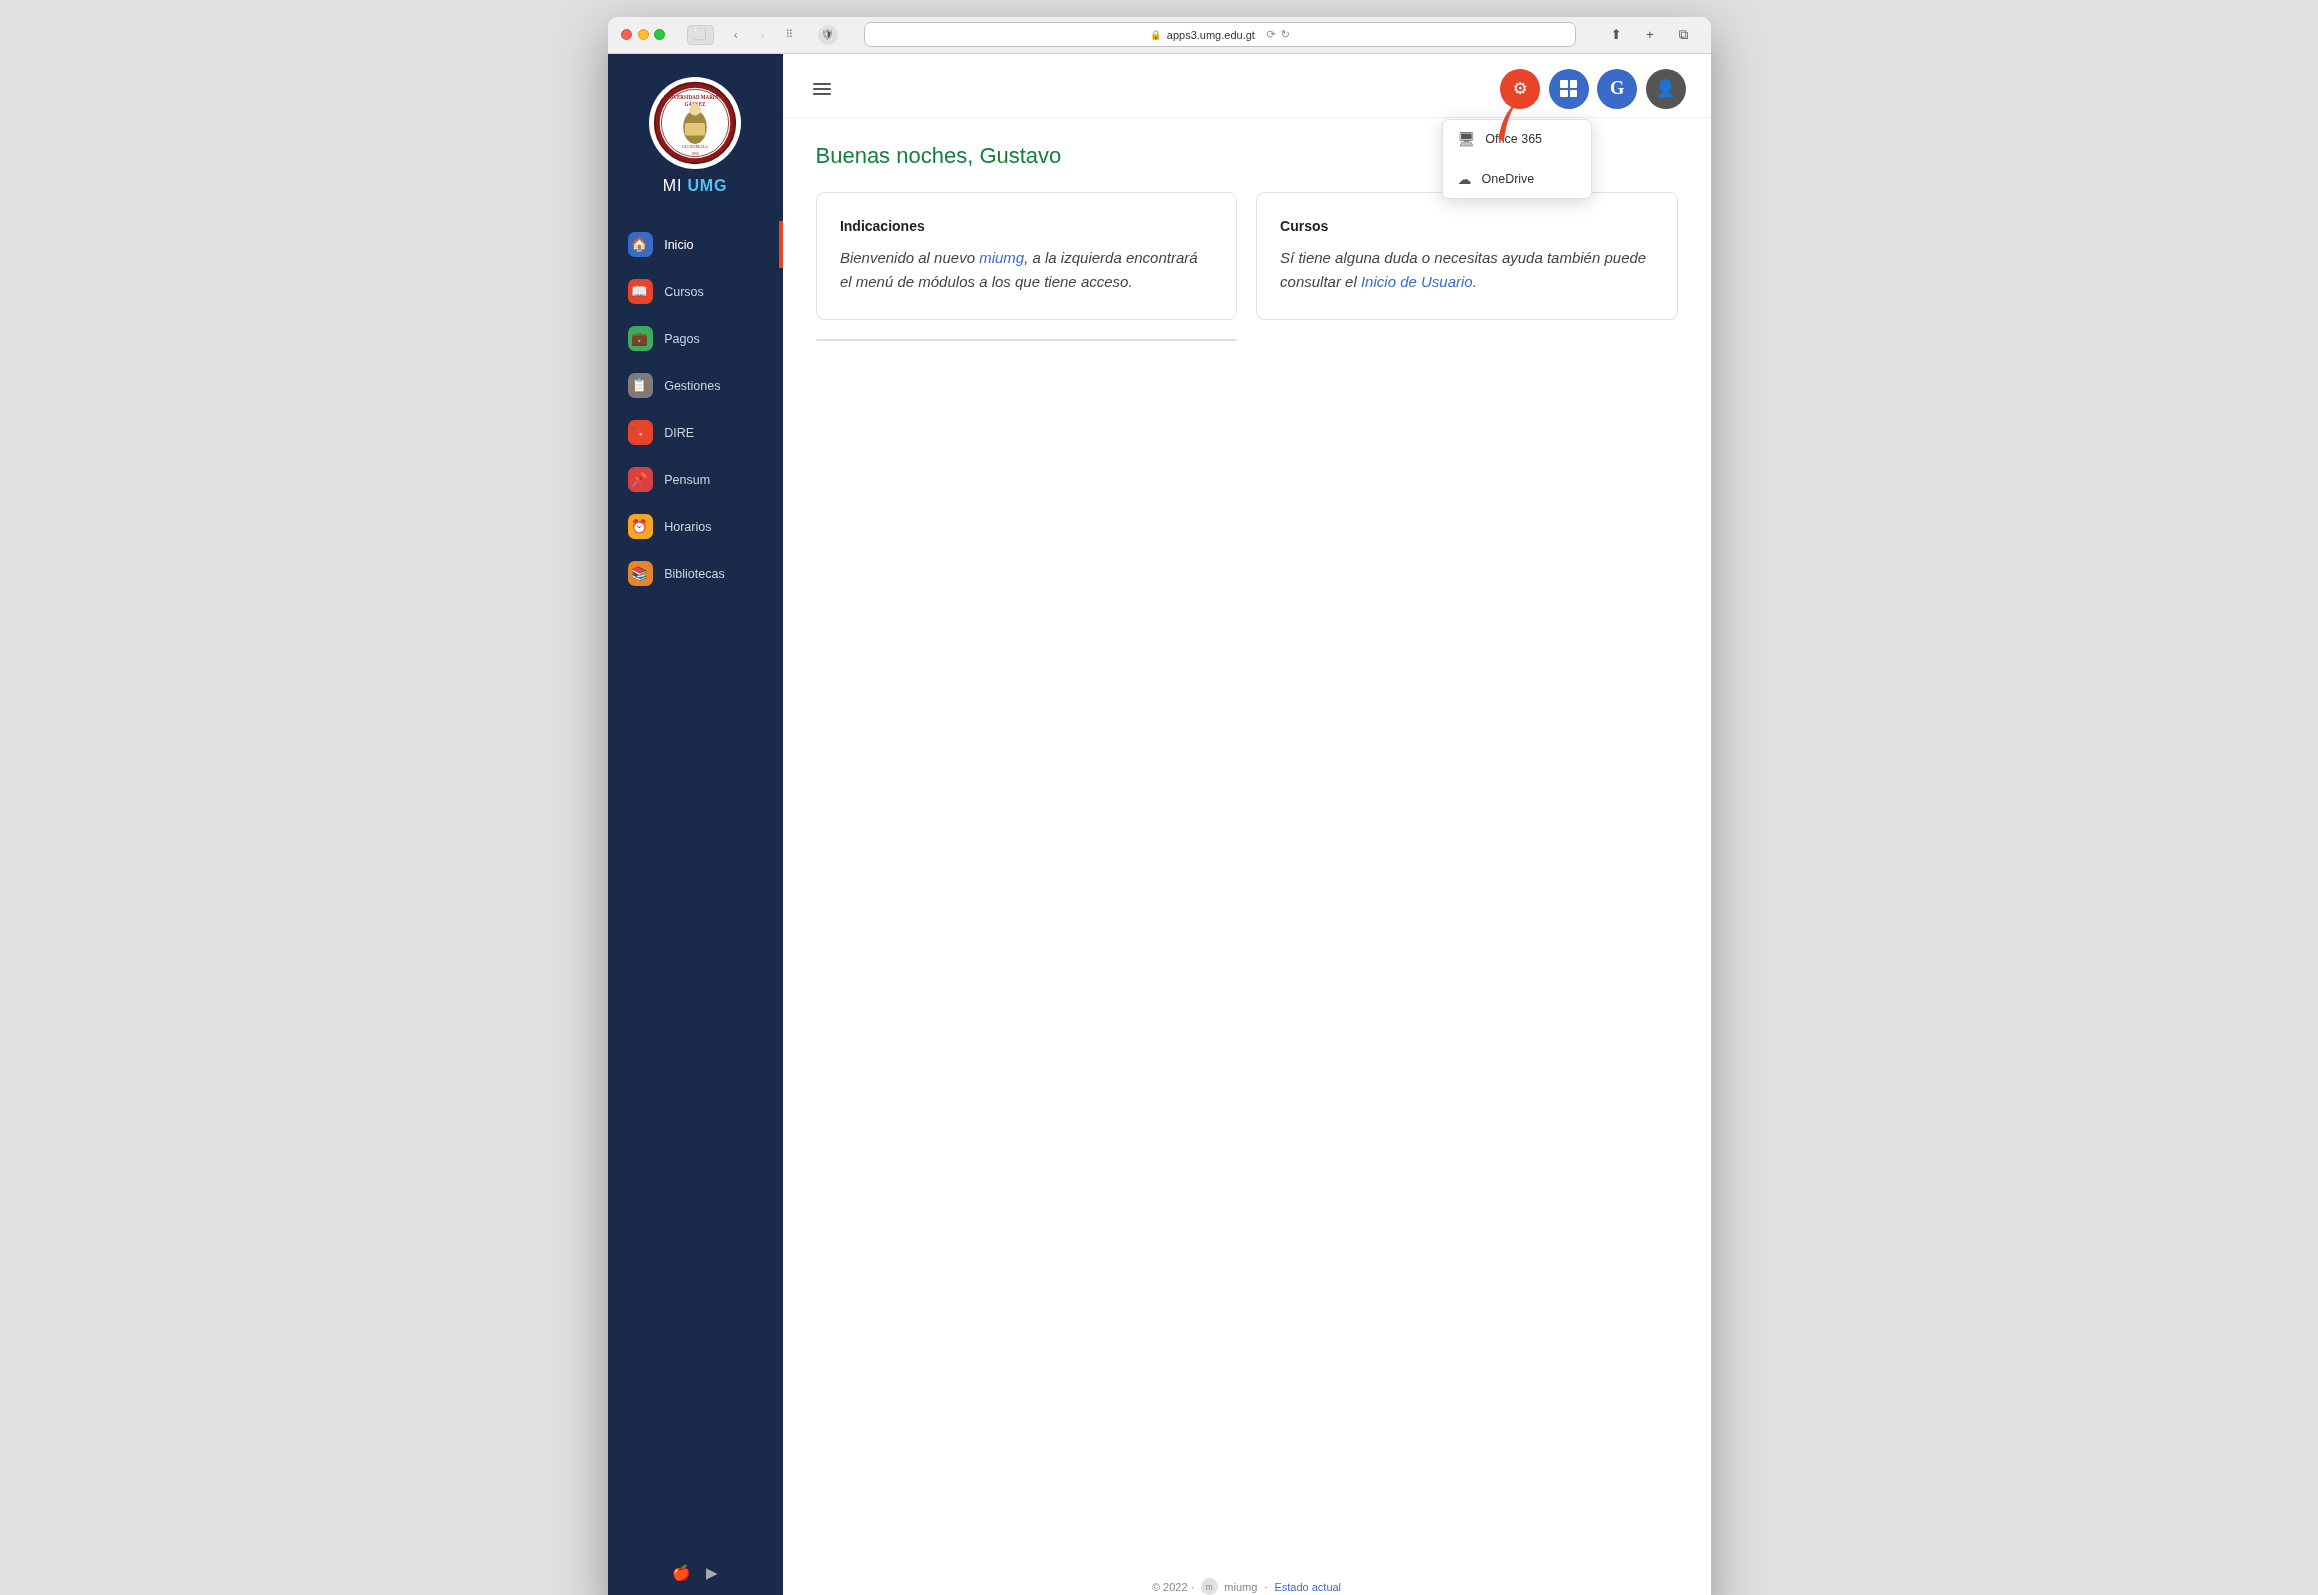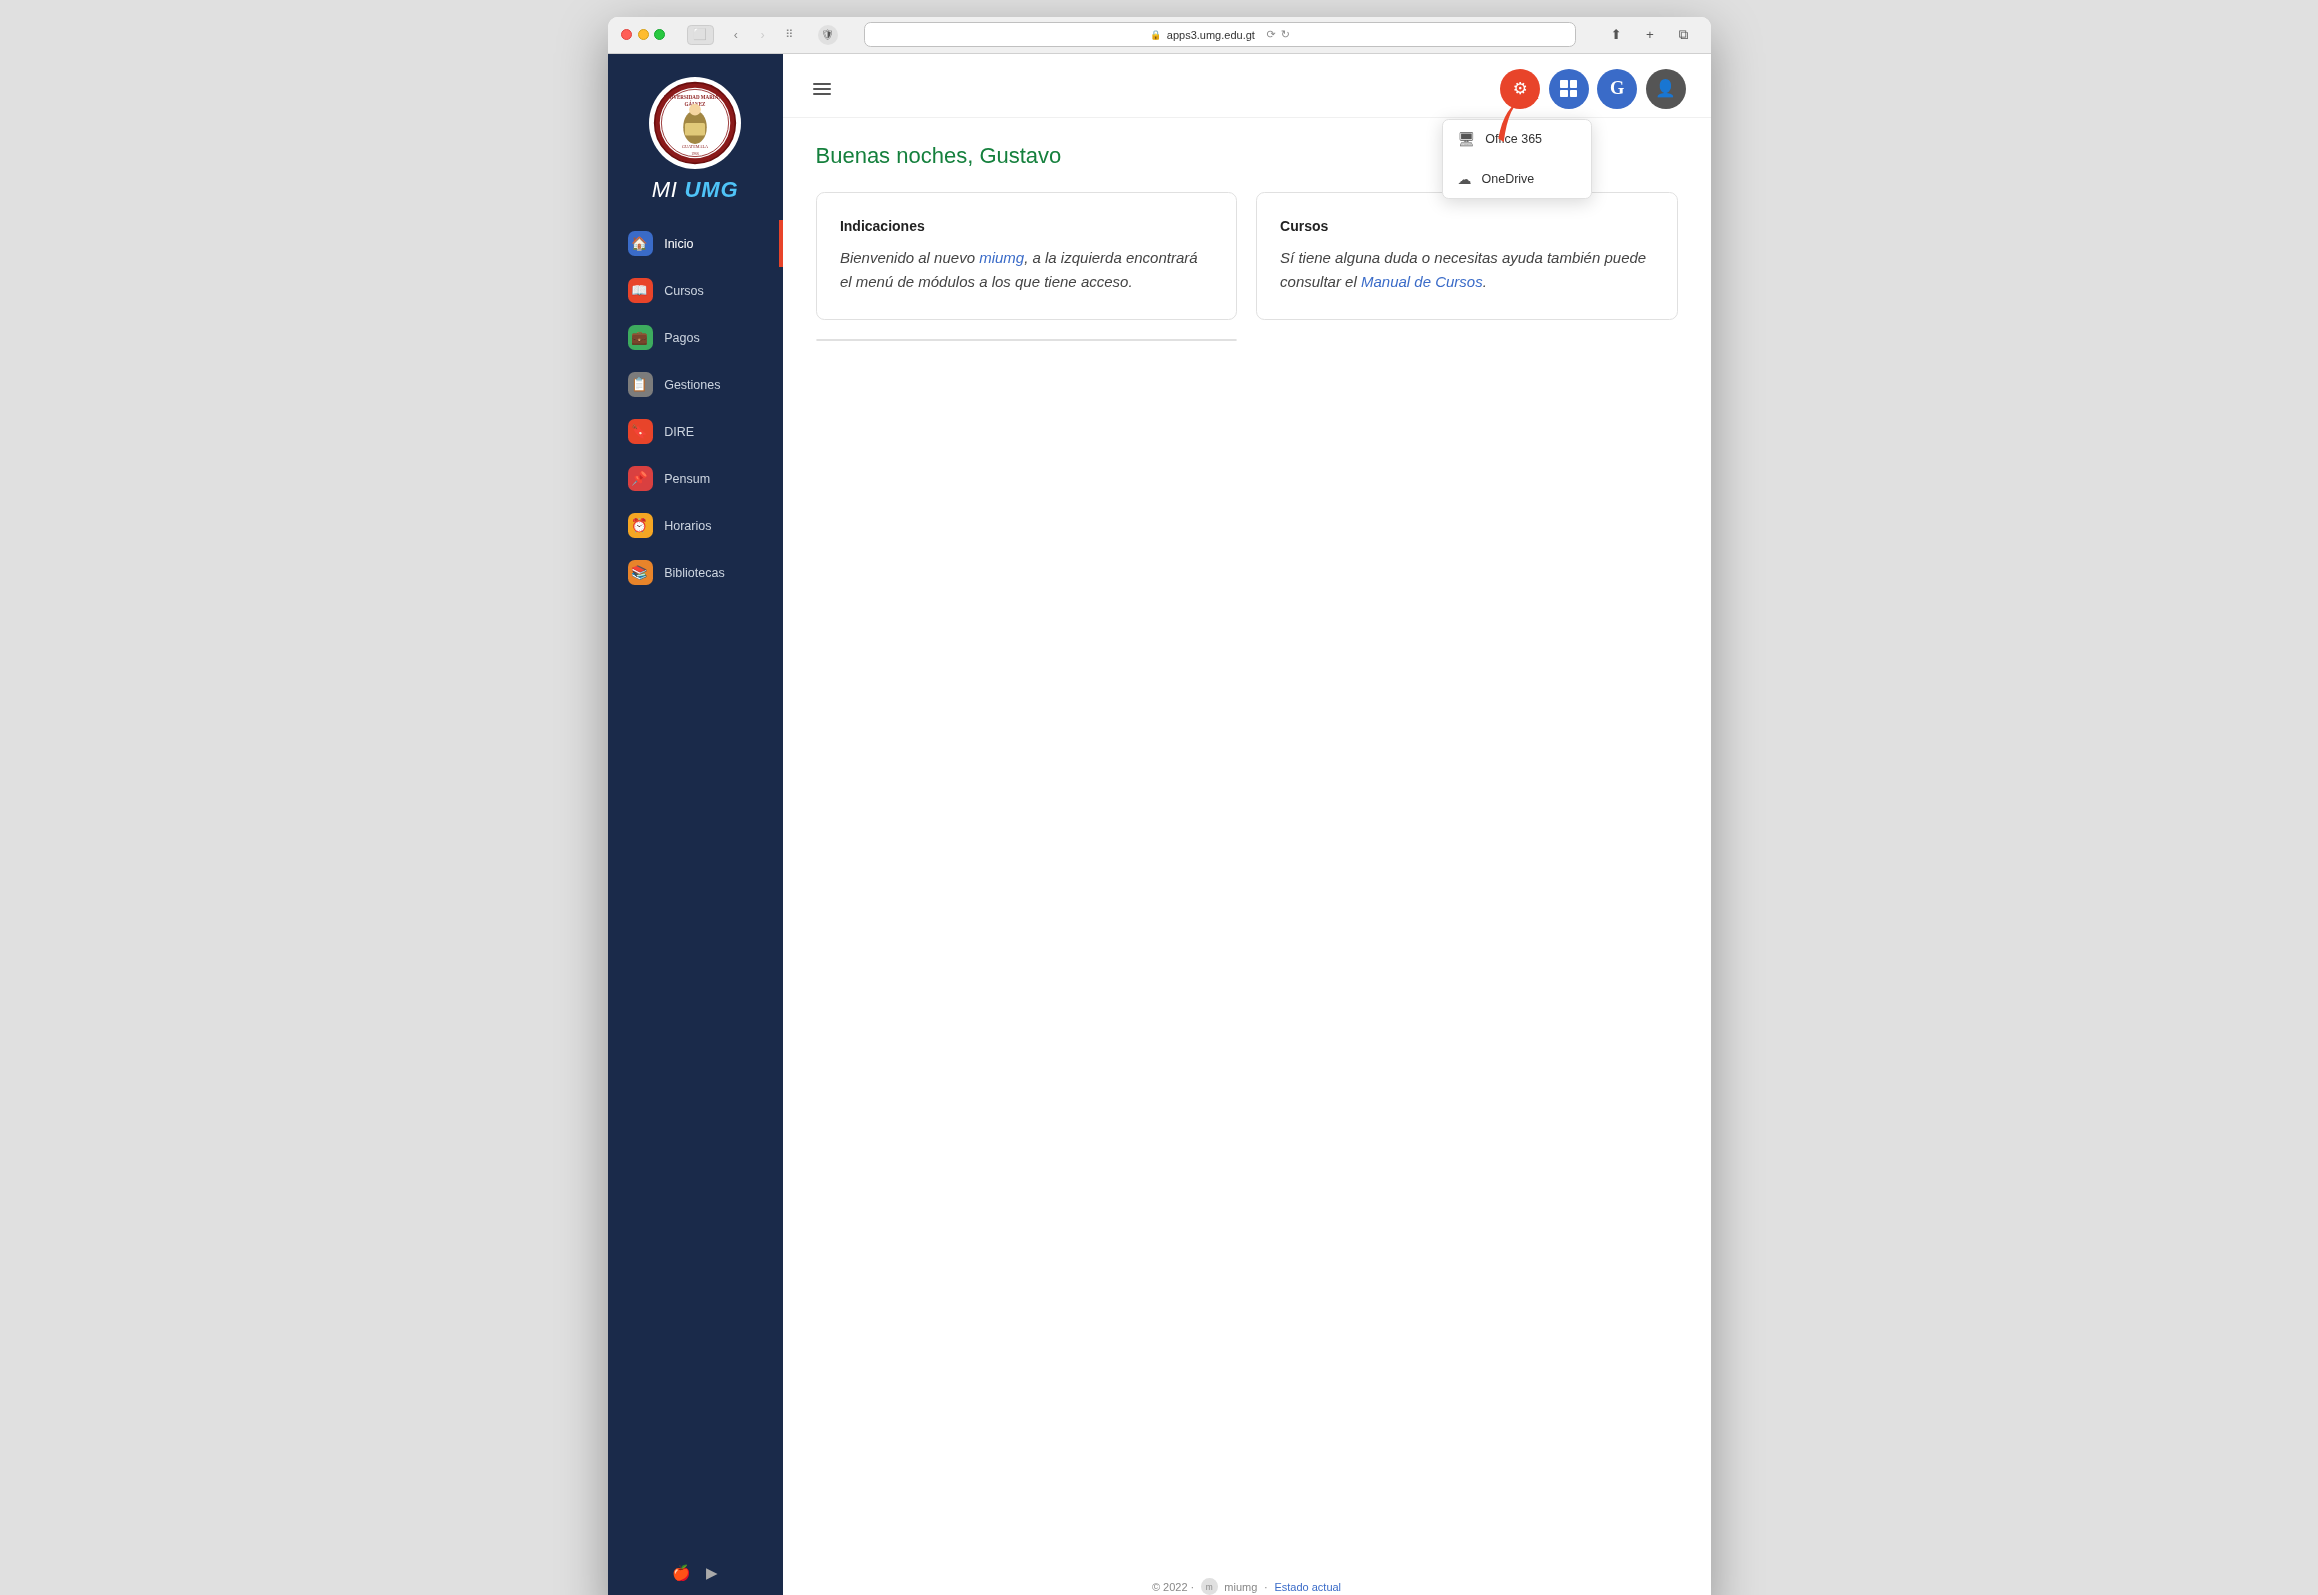--- a/index.html
+++ b/index.html
@@ -159,26 +159,25 @@
       overflow: hidden;
     }
 
     
     .logo-svg {
       width: 84px;
       height: 84px;
     }
 
     .sidebar-brand {
-      font-size: 22px;
+      font-size: 16px;
       font-weight: 700;
       color: #fff;
-      margin-bottom: 17px;
+      margin-bottom: 26px;
       letter-spacing: 0.8px;
-      font-style: italic;
     }
 
     .sidebar-brand span.mi { color: #fff; font-weight: 300; }
     .sidebar-brand span.umg { color: #4fc3f7; font-weight: 800; }
 
     .sidebar-nav {
       width: 100%;
       display: flex;
       flex-direction: column;
     }
@@ -626,21 +625,21 @@
           <div class="card">
             <div class="card-title">Indicaciones</div>
             <div class="card-body">
               Bienvenido al nuevo <a class="card-link" href="#">miumg</a>, a la izquierda encontrará el menú de módulos a los que tiene acceso.
             </div>
           </div>
 
           <div class="card">
             <div class="card-title">Cursos</div>
             <div class="card-body">
-              Sí tiene alguna duda o necesitas ayuda también puede consultar el <a class="card-link" href="#">Manual de Cursos</a>.
+              Sí tiene alguna duda o necesitas ayuda también puede consultar el <a class="card-link" href="#">Inicio de Usuario</a>.
             </div>
           </div>
 
 
           <div class="card card-ad">
 
             <div class="ad-top">
               <div style="flex:1;background:linear-gradient(135deg, #d4a96a, #c08040, #8b5a30);height:100%;position:absolute;top:0;left:0;width:100%;opacity:0.9;display:flex;align-items:flex-start;padding:13.4px;"></div>
 
               <div style="position:absolute;top:0;left:0;width:100%;height:100%;display:flex;gap:2.5px;padding:6.7px;overflow:hidden;opacity:0.7;">

